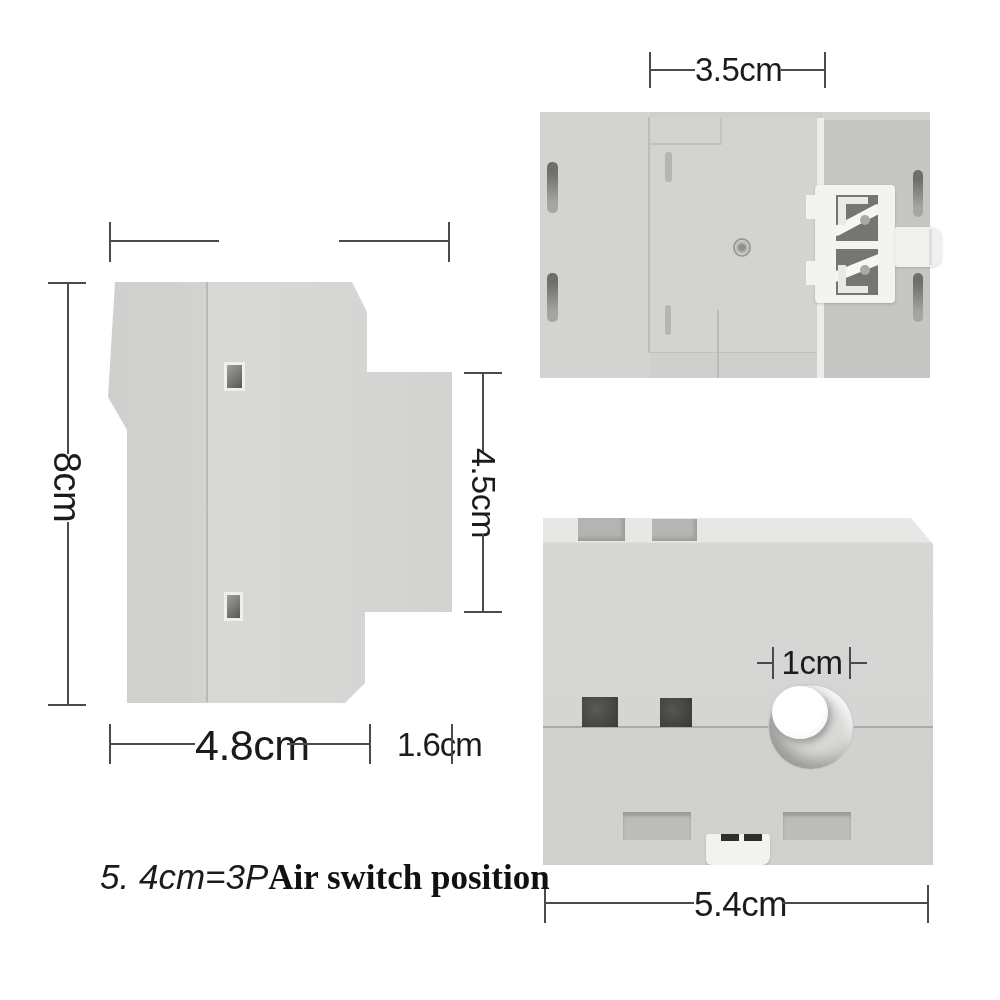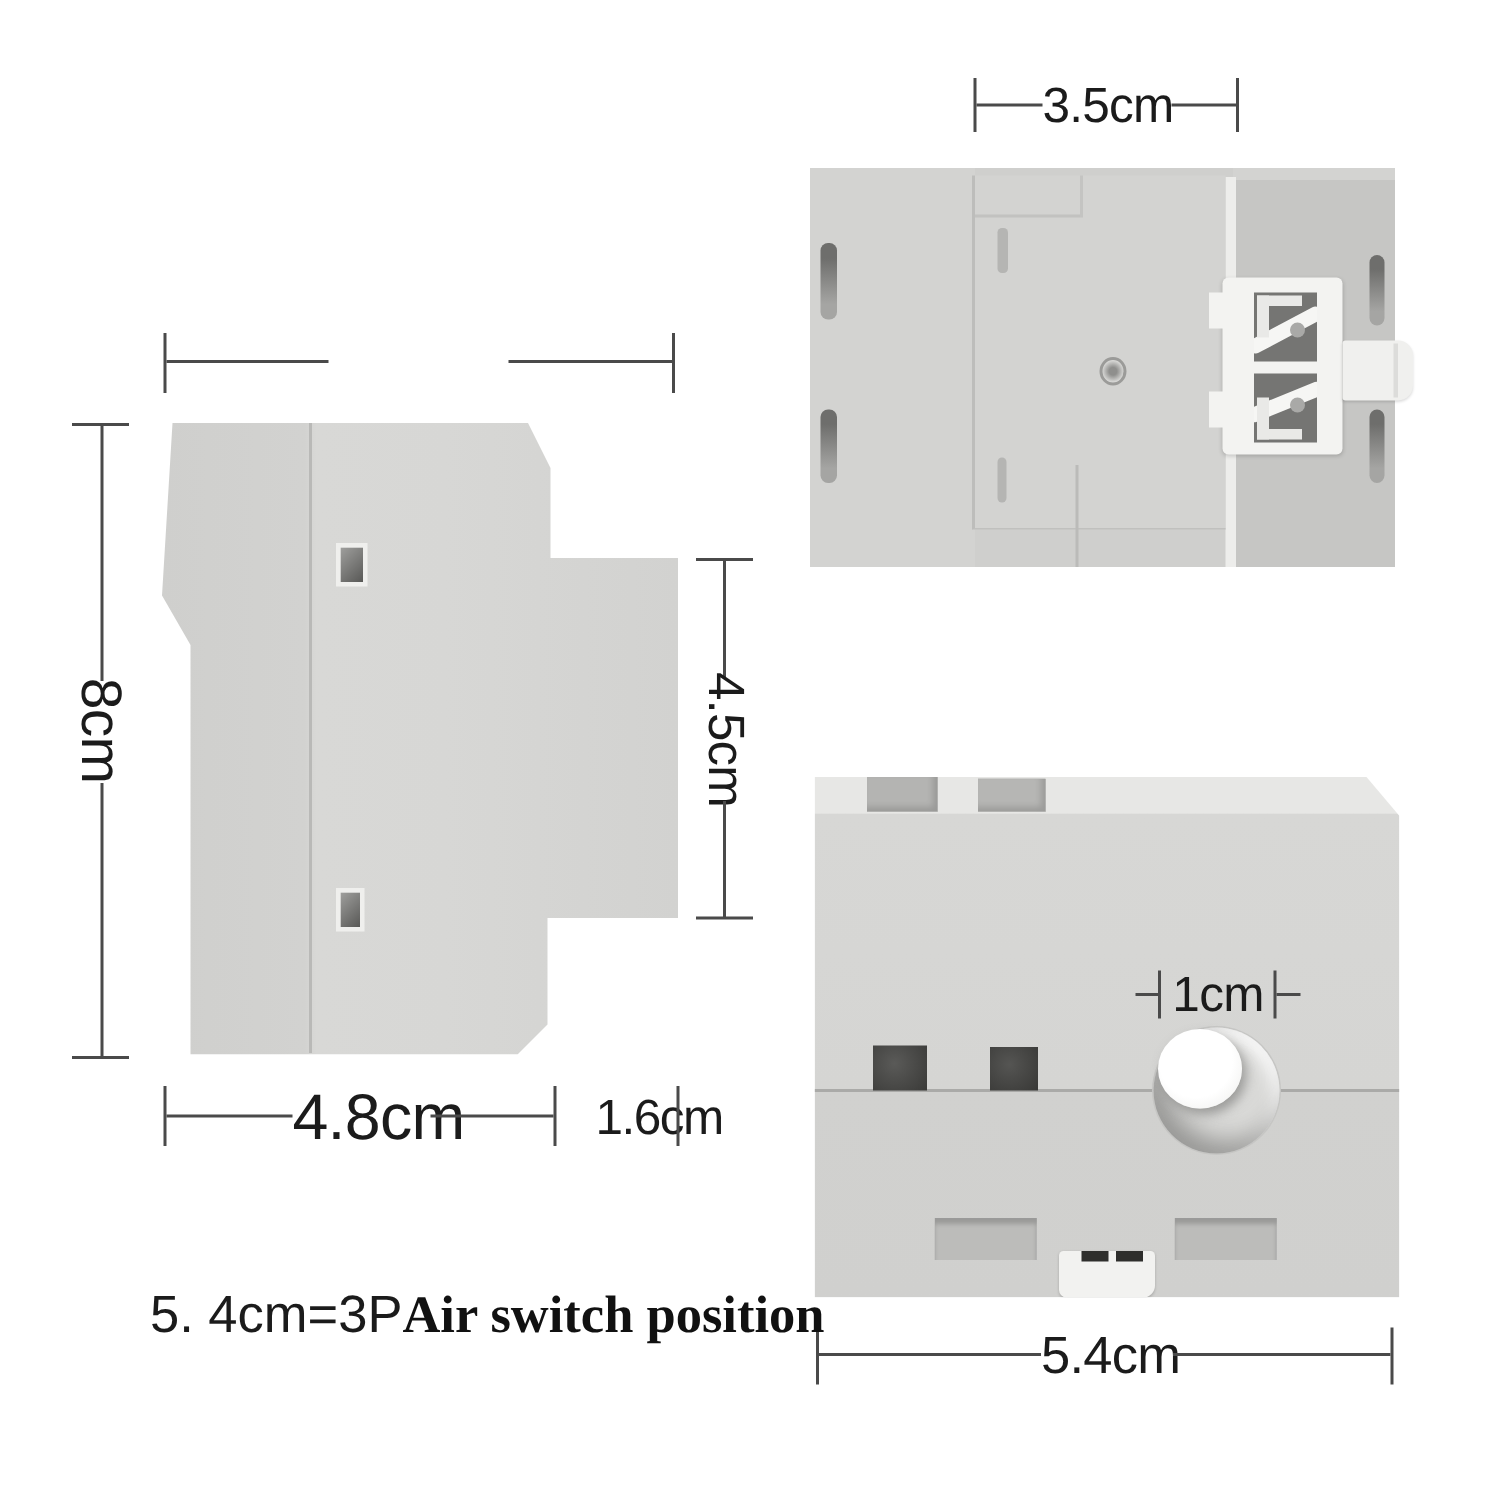--- a/index.html
+++ b/index.html
@@ -135,16 +135,16 @@
   <div class="dline" style="left:849px;top:647px;width:2px;height:32px;"></div>
   <div class="dline" style="left:851px;top:662px;width:16px;height:2px;"></div>
 
   <div class="dline" style="left:544px;top:885px;width:2px;height:38px;"></div>
   <div class="dline" style="left:546px;top:902px;width:148px;height:2px;"></div>
   <div class="dlabel" style="left:694px;top:884px;width:88px;font-size:35px;line-height:40px;">5.4cm</div>
   <div class="dline" style="left:782px;top:902px;width:145px;height:2px;"></div>
   <div class="dline" style="left:927px;top:885px;width:2px;height:38px;"></div>
 
   <div class="abs" style="left:100px;top:856px;height:42px;font-size:35px;line-height:42px;white-space:nowrap;">
-    <span style="font-family:'Liberation Sans',sans-serif;color:#1b1b1b;">5. 4cm=3P</span><span style="font-family:'Liberation Serif',serif;font-weight:700;color:#111;">Air switch position</span>
+    <span style="font-family:'Liberation Sans',sans-serif;color:#1b1b1b;font-style:italic;">5. 4cm=3P</span><span style="font-family:'Liberation Serif',serif;font-weight:700;color:#111;">Air switch position</span>
   </div>
 
 </div>
 
 </body></html>

